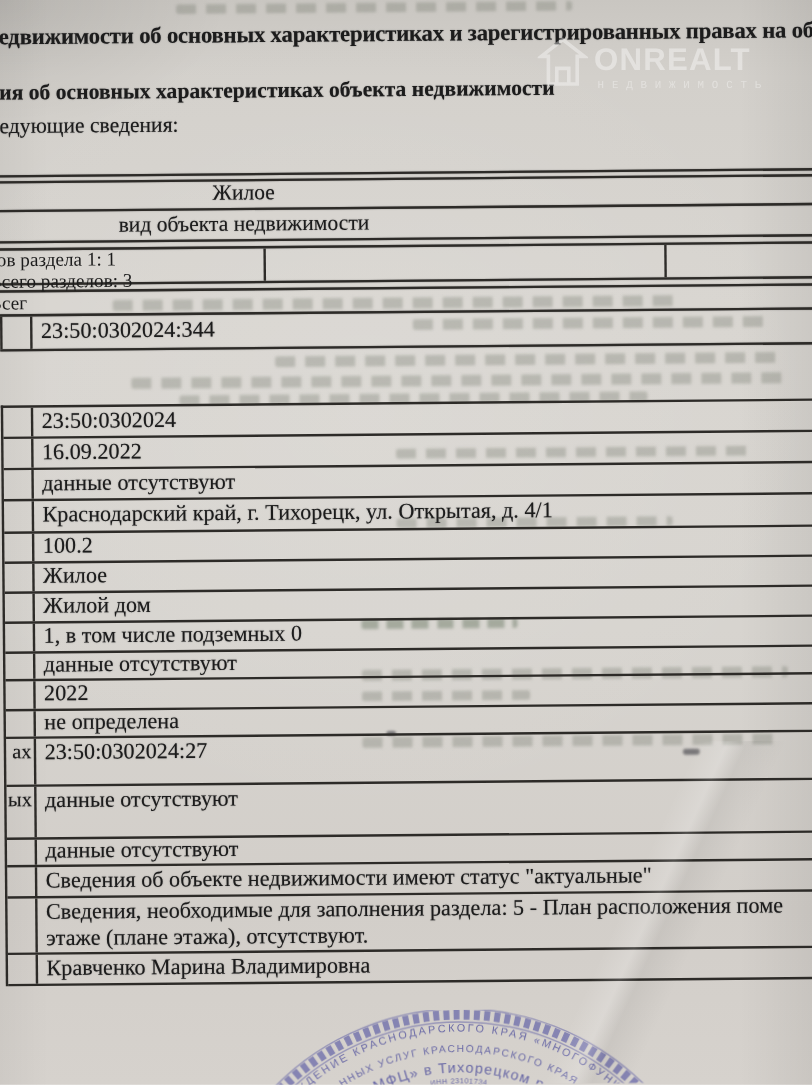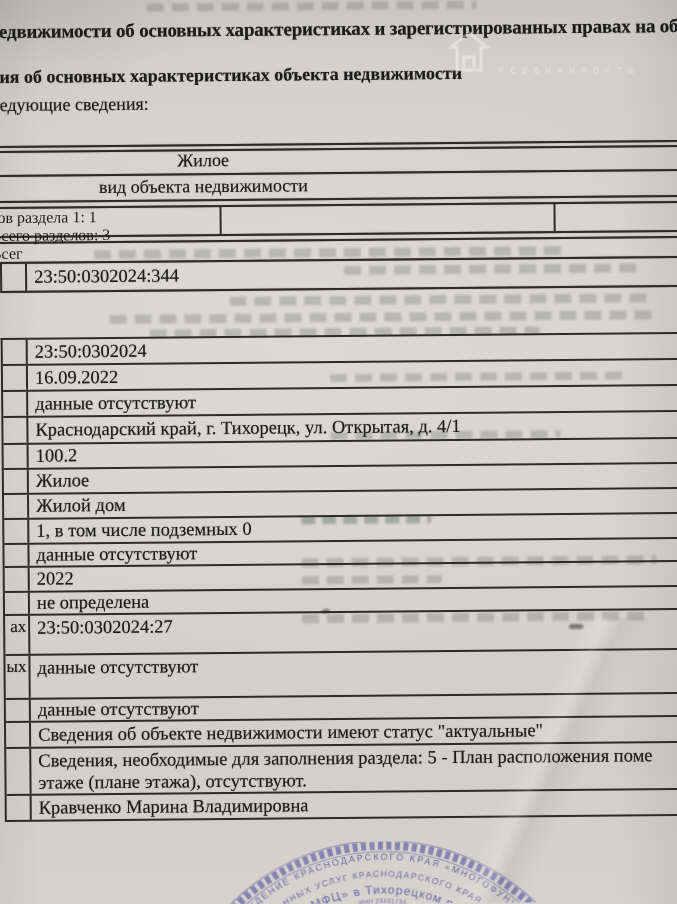--- a/index.html
+++ b/index.html
@@ -204,14 +204,15 @@
     </g>
   </svg>
 
   <div class="crease"></div>
 </div>
 
 <div class="wm">
   <svg width="42" height="44" viewBox="0 0 42 44">
     <path d="M21 3 L39 17 L33 17 L33 40 L9 40 L9 17 L3 17 Z M16 40 L16 27 L26 27 L26 40" fill="none" stroke="rgba(255,255,255,0.38)" stroke-width="3"></path>
   </svg>
+  <div class="brand">ONREALT</div>
   <div class="sub">НЕДВИЖИМОСТЬ</div>
 </div>
 
 </body></html>

